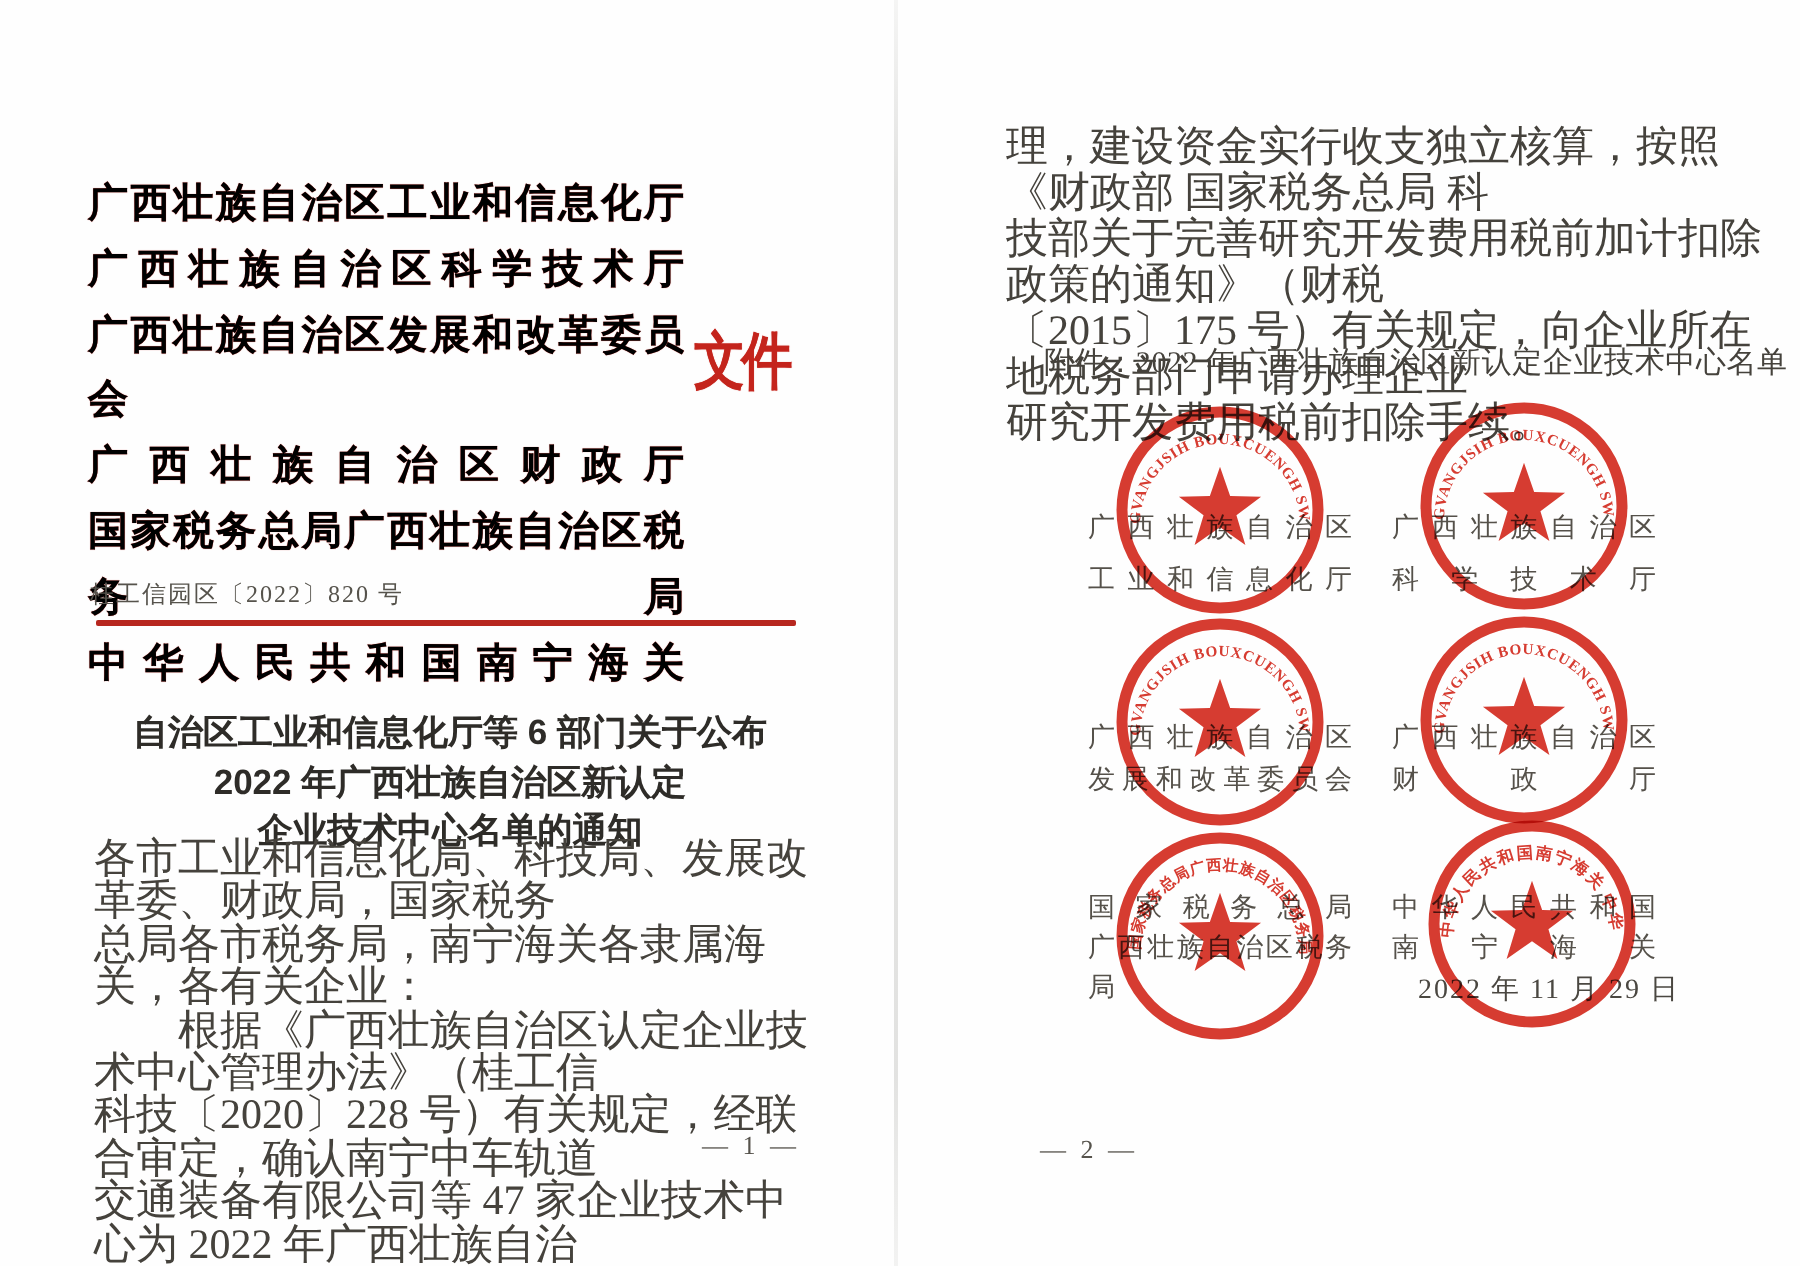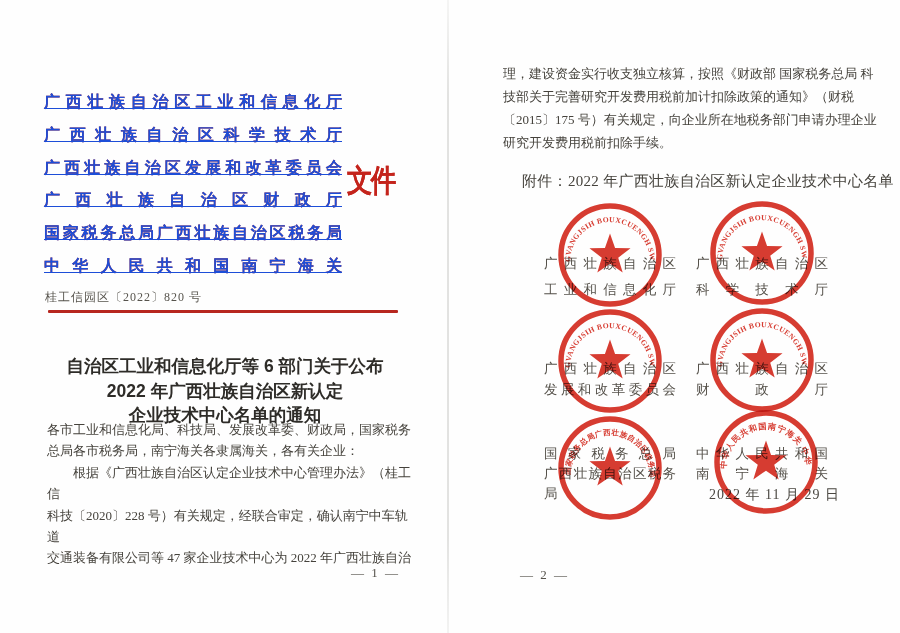--- a/index.html
+++ b/index.html
@@ -14,45 +14,44 @@
     background:linear-gradient(180deg,#f2f2f1,#d9d9d7 15%,#d9d9d7 85%,#efefee);
     opacity:.75;
   }
   .page{position:absolute;top:0;height:633px;}
   #page-left{left:0;width:450px;}
   #page-right{left:450px;width:450px;}
 
   
   .hdr{position:absolute;left:44px;top:86px;width:298px;}
   .hdr-line{
-    color:#1d4ed8;font-weight:bold;font-size:16px;line-height:32.8px;
+    color:#000000;font-weight:bold;font-size:20px;line-height:32.8px;
     text-align:justify;text-align-last:justify;white-space:normal;
     text-shadow:0 0 .4px #c4241c;
-    text-decoration:underline;
   }
   .doc-word{
     position:absolute;left:347px;top:160px;
     color:#c4241c;font-weight:bold;font-size:31px;letter-spacing:-2px;
     transform:scaleX(.82);transform-origin:left center;
     text-shadow:0 0 .4px #c4241c;white-space:nowrap;
   }
   .doc-number{
     position:absolute;left:45px;top:289px;width:360px;
     font-size:12px;color:#56534c;letter-spacing:1px;
   }
   .red-rule{
     position:absolute;left:48px;top:310px;width:350px;height:3px;
     background:#b7271f;border-radius:1px;
   }
   .title{
     position:absolute;left:25px;top:336px;width:400px;text-align:center;
     font-family:"Liberation Sans","DejaVu Sans",sans-serif;
     font-weight:bold;font-size:17.5px;line-height:24.5px;color:#2e2c28;margin-top:18px;
   }
-  .body-block{position:absolute;font-size:13px;color:#45423c;}
+  .body-block{position:absolute;font-size:21px;color:#45423c;}
   #body-left{left:47px;top:419px;width:366px;line-height:21.4px;}
   #body-right{left:53px;top:62px;width:384px;line-height:23px;}
   .attach{
     position:absolute;left:72px;top:172px;width:370px;
     font-size:15px;color:#45423c;letter-spacing:.3px;white-space:nowrap;
   }
   .pagenum{
     position:absolute;font-size:13px;color:#56534c;letter-spacing:2px;white-space:nowrap;
   }
   #pn1{left:340px;top:565px;width:60px;text-align:right;}

